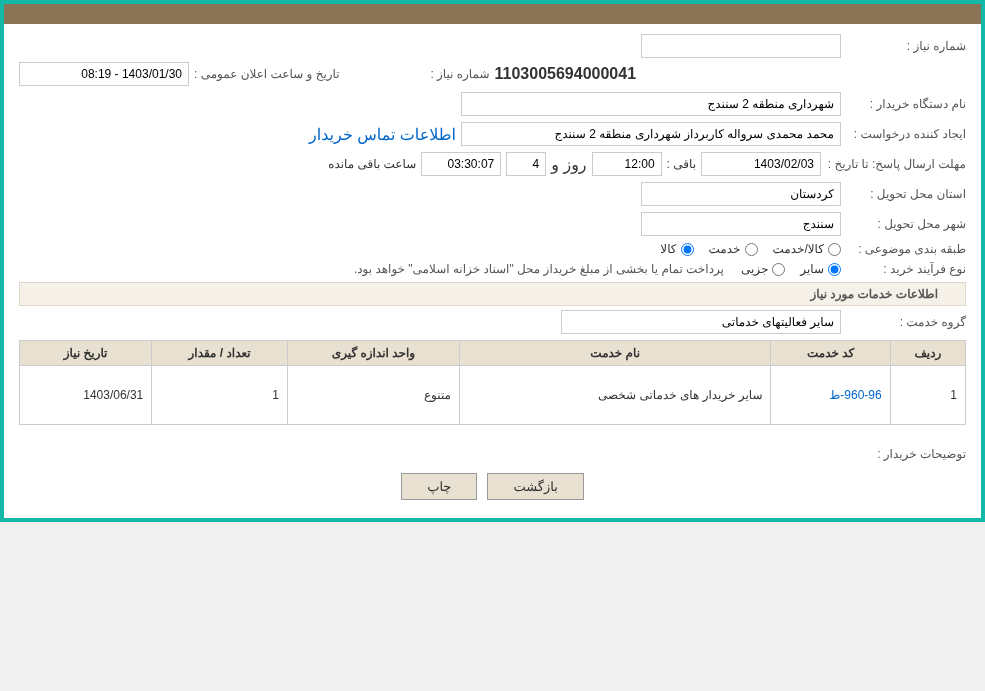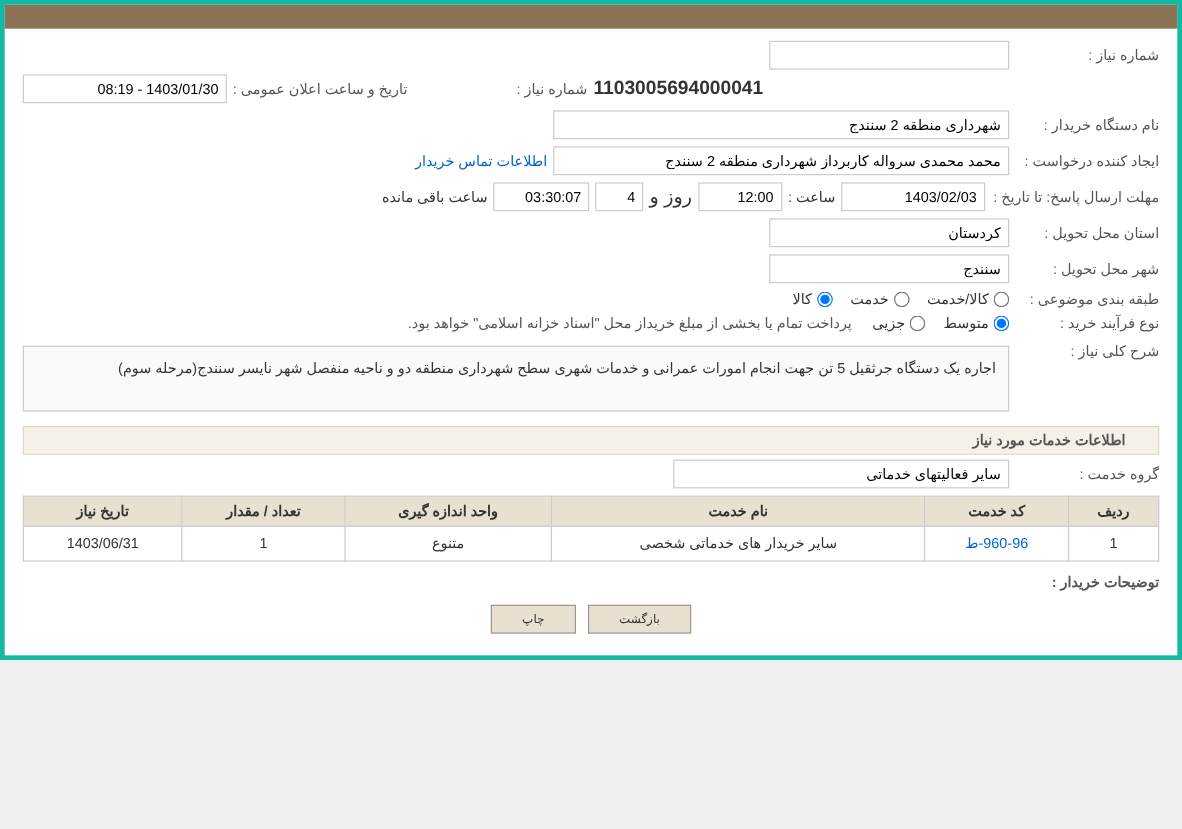--- a/index.html
+++ b/index.html
@@ -52,21 +52,21 @@
       font-family: Tahoma, Arial, sans-serif;
       direction: rtl;
       height: 24px;
     }
     .input-sm { width: 120px; }
     .input-md { width: 200px; }
     .input-xl { width: 400px; }
     .blue-link {
       color: #0066cc;
       text-decoration: none;
-      font-size: 12px;
+      font-size: 16px;
       cursor: pointer;
     }
     .section-subtitle {
       background: #f5f0e8;
       color: #555;
       font-weight: bold;
       padding: 4px 27px;
       font-size: 12px;
       margin: 6px 0 4px 0;
       border: 1px solid #e0d8c8;
@@ -108,43 +108,42 @@
     table.data-table th {
       background: #e8e0d0;
       border: 1px solid #ccc;
       padding: 5px 8px;
       text-align: center;
       font-weight: bold;
       color: #333;
     }
     table.data-table td {
       border: 1px solid #ccc;
-      padding: 7px 8px;
-      text-align: center;
+      padding: 22px 8px;
       background: #fff;
     }
     .comment-box {
       border: 1px solid #ccc;
       padding: 8px 10px;
       background: #fafafa;
       font-size: 12px;
       direction: rtl;
       line-height: 1.7;
       text-align: right;
       min-height: 70px;
     }
     .buttons-row {
       display: flex;
       justify-content: center;
       gap: 10px;
       margin: 12px 0 8px 0;
     }
     .btn {
       padding: 5px 25px;
-      font-size: 10px;
+      font-size: 13px;
       font-family: Tahoma, Arial, sans-serif;
       cursor: pointer;
       border: 1px solid #999;
       background: #e8e0d0;
       color: #333;
     }
   </style>
 </head>
 <body>
 
@@ -178,21 +177,21 @@
 
     <div class="form-row">
       <span class="label">ایجاد کننده درخواست :</span>
       <input class="input-field" style="width: 380px;" type="text" value="محمد محمدی سرواله کاربرداز شهرداری منطقه 2 سنندج" readonly="">
       <a class="blue-link">اطلاعات تماس خریدار</a>
     </div>
 
     <div class="form-row">
       <span class="label label-wide">مهلت ارسال پاسخ: تا تاریخ :</span>
       <input class="input-field input-sm" type="text" value="1403/02/03" readonly="" style="">
-      <span style="font-size:12px;">ساعت :</span>
+      <span style="font-size:12px;">باقی :</span>
       <input class="input-field" style="width: 70px;" type="text" value="12:00" readonly="">
       <span style="font-size:16px;">روز و</span>
       <input class="input-field" style="width: 40px;" type="text" value="4" readonly="">
       <input class="input-field" style="width: 80px;" type="text" value="03:30:07" readonly="">
       <span style="font-size:12px;">ساعت باقی مانده</span>
     </div>
 
     <div class="form-row">
       <span class="label">استان محل تحویل :</span>
       <input class="input-field" style="width: 200px;" type="text" value="کردستان" readonly="">
@@ -219,34 +218,30 @@
           <span>کالا</span>
         </div>
       </div>
     </div>
 
     <div class="form-row" style="flex-wrap:wrap;">
       <span class="label">نوع فرآیند خرید :</span>
       <div class="radio-group">
         <div class="radio-item">
           <input type="radio" name="farayand" checked="" style="">
-          <span>متوسط</span>
+          <span>سایر</span>
         </div>
         <div class="radio-item">
           <input type="radio" name="farayand" style="">
           <span>جزیی</span>
         </div>
       </div>
       <span class="notice-text" style="margin-right:12px; color:#555;">پرداخت تمام یا بخشی از مبلغ خریداز محل "اسناد خزانه اسلامی" خواهد بود.</span>
     </div>
 
-    <div class="form-row" style="align-items:flex-start; margin-top:4px;">
-      <span class="label" style="margin-top:4px;">شرح کلی نیاز :</span>
-      <div class="description-box" style="flex:1; min-height:55px;">اجاره یک دستگاه جرثقیل 5 تن جهت انجام امورات عمرانی و خدمات شهری سطح شهرداری منطقه دو و ناحیه منفصل شهر نایسر سنندج(مرحله سوم)</div>
-    </div>
 
     <div class="section-subtitle">اطلاعات خدمات مورد نیاز</div>
 
     <div class="form-row">
       <span class="label">گروه خدمت :</span>
       <input class="input-field" style="width: 280px;" type="text" value="سایر فعالیتهای خدماتی" readonly="">
     </div>
 
     <table class="data-table">
       <thead>
@@ -265,21 +260,21 @@
           <td style="color:#0066cc;">960-96-ط</td>
           <td>سایر خریدار های خدماتی شخصی</td>
           <td>متنوع</td>
           <td>1</td>
           <td>1403/06/31</td>
         </tr>
       </tbody>
     </table>
 
     <div class="form-row" style="align-items:flex-start; margin-top:6px;">
-      <span class="label" style="margin-top:4px;font-weight:bold;">توضیحات خریدار :</span>
+      <span class="label" style="margin-top:16px;">توضیحات خریدار :</span>
     </div>
 
     <div class="buttons-row">
       <button class="btn">بازگشت</button>
       <button class="btn">چاپ</button>
     </div>
 
   </div>
 </div>
 

